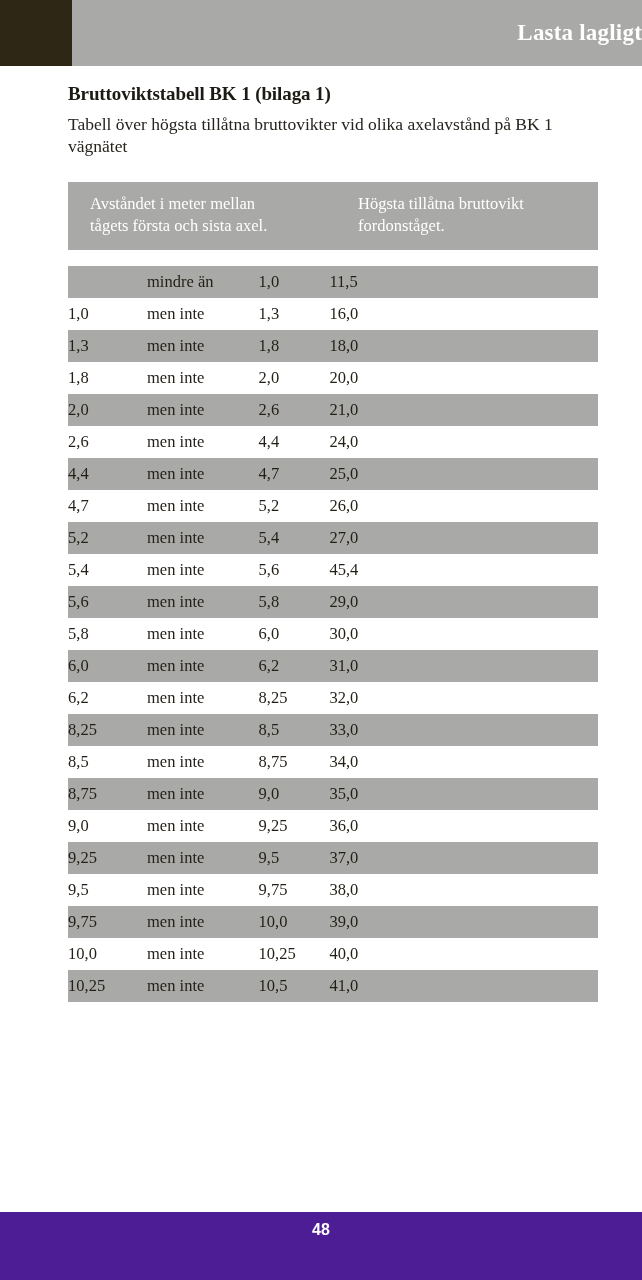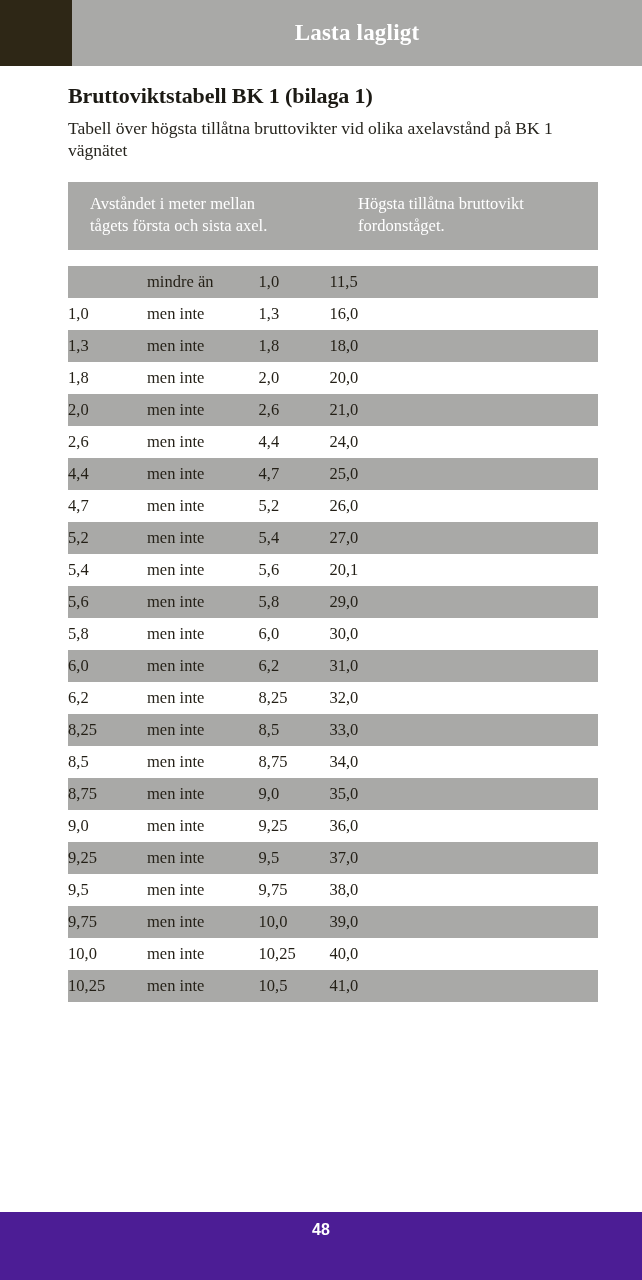--- a/index.html
+++ b/index.html
@@ -29,40 +29,40 @@
     width: 72px;
     height: 66px;
     background: #2e2716;
   }
   #topbar-title {
     position: absolute;
     left: 72px; top: 0;
     width: 570px;
     height: 66px;
     line-height: 66px;
-    text-align: center;
+    text-align: right;
     color: #ffffff;
     font-size: 23px;
     font-weight: bold;
     font-family: "Liberation Serif", "DejaVu Serif", serif;
     letter-spacing: 0.2px;
   }
 
   
   #content {
     position: absolute;
     left: 68px;
     top: 66px;
     width: 530px;
   }
 
   #page-heading {
     margin: 0;
     padding-top: 17px;
-    font-size: 22px;
+    font-size: 19px;
     font-weight: bold;
     color: #1c1a14;
     font-family: "Liberation Serif", "DejaVu Serif", serif;
     letter-spacing: -0.1px;
   }
 
   #page-subtitle {
     margin: 0;
     padding-top: 8px;
     font-size: 17.5px;
@@ -214,21 +214,21 @@
       <tr class="shade">
         <td class="c-from">5,2</td>
         <td class="c-rel">men inte</td>
         <td class="c-to">5,4</td>
         <td class="c-val">27,0</td>
       </tr>
       <tr class="plain">
         <td class="c-from">5,4</td>
         <td class="c-rel">men inte</td>
         <td class="c-to">5,6</td>
-        <td class="c-val">20,1</td>
+        <td class="c-val">45,4</td>
       </tr>
       <tr class="shade">
         <td class="c-from">5,6</td>
         <td class="c-rel">men inte</td>
         <td class="c-to">5,8</td>
         <td class="c-val">29,0</td>
       </tr>
       <tr class="plain">
         <td class="c-from">5,8</td>
         <td class="c-rel">men inte</td>

